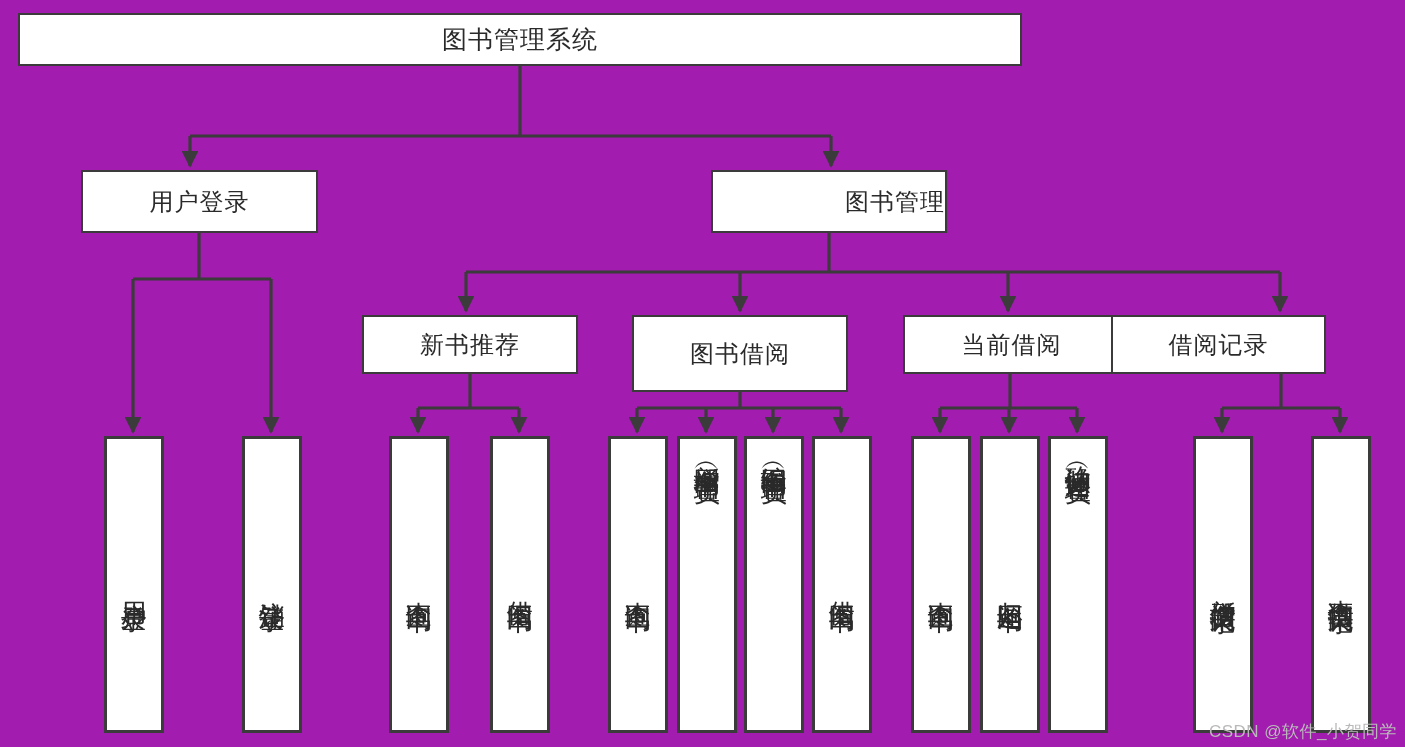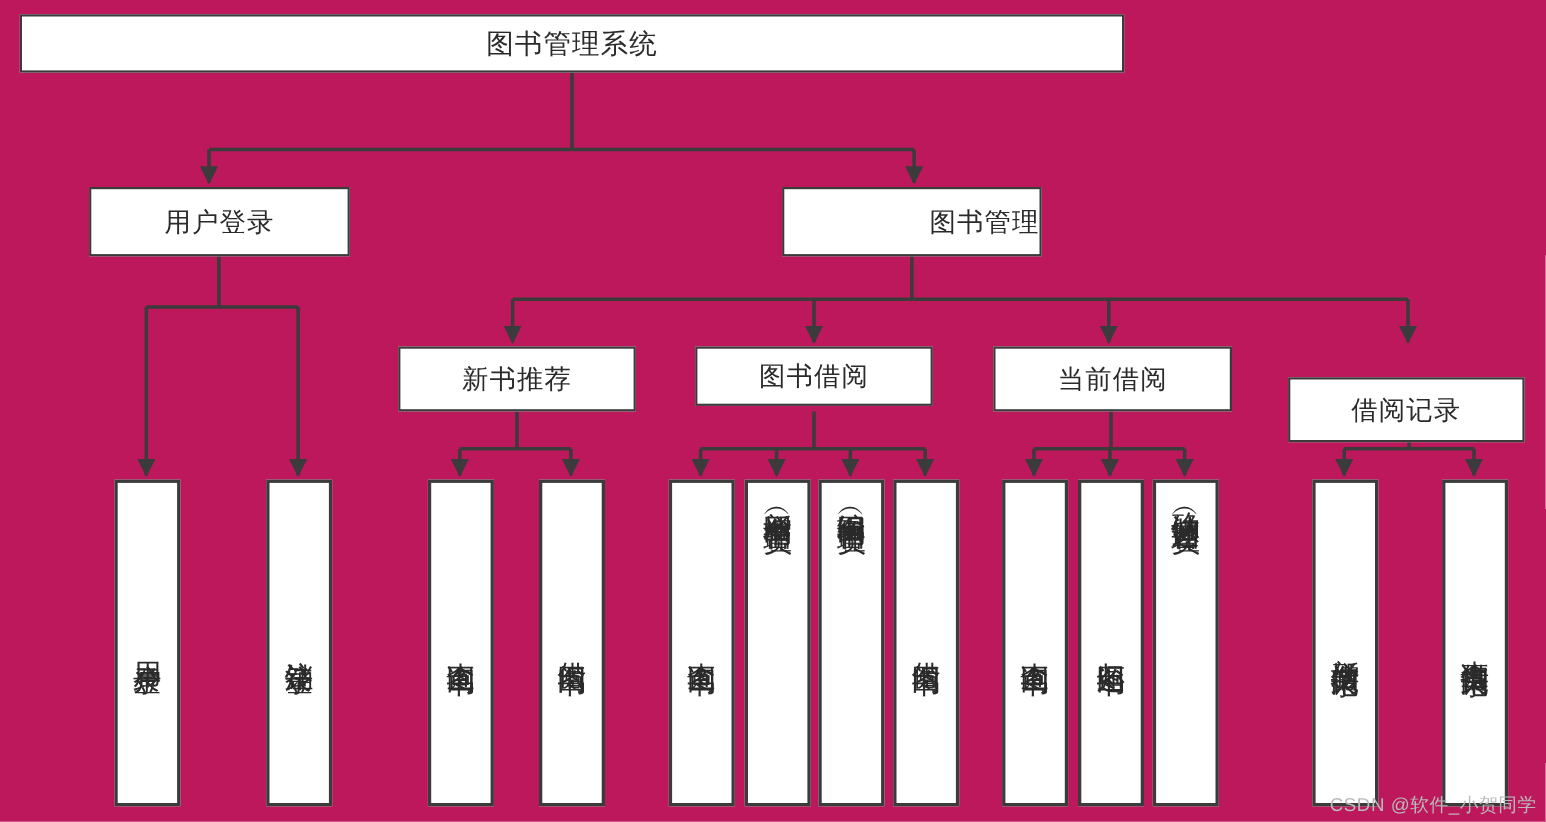--- a/index.html
+++ b/index.html
@@ -11,21 +11,21 @@
   body {
     width: 1405px;
     height: 747px;
     font-family: "Liberation Sans", "DejaVu Sans", sans-serif;
     overflow: hidden;
   }
   #diagram-root {
     position: relative;
     width: 1405px;
     height: 747px;
-    background: #be185d;
+    background: #a21caf;
   }
   svg.edges {
     position: absolute;
     left: 0;
     top: 0;
     width: 1405px;
     height: 747px;
     pointer-events: none;
   }
   .node {
@@ -138,27 +138,27 @@
   <div class="node horiz" style="left:81px; top:170px; width:237px; height:63px;">
     <span>用户登录</span>
   </div>
   <div class="node horiz" style="left:711px; top:170px; width:236px; height:63px;justify-content:flex-end;">
     <span>图书管理</span>
   </div>
 
   <div class="node horiz" style="left:362px; top:315px; width:216px; height:59px;text-align:right;">
     <span>新书推荐</span>
   </div>
-  <div class="node horiz" style="left:632px; top:315px; width:216px; height:54px;">
+  <div class="node horiz" style="left:632px; top:315px; width:216px; height:77px;">
     <span>图书借阅</span>
   </div>
   <div class="node horiz" style="left:903px; top:315px; width:217px; height:59px;justify-content:center;">
     <span>当前借阅</span>
   </div>
-  <div class="node horiz" style="left:1171px; top:315px; width:215px; height:59px;margin-top:28px;">
+  <div class="node horiz" style="left:1111px; top:315px; width:215px; height:59px;">
     <span>借阅记录</span>
   </div>
 
   <div class="node vert" style="left:104px; top:436px; width:60px; height:297px;">
     <span class="vtext">用户登录</span>
   </div>
   <div class="node vert" style="left:242px; top:436px; width:60px; height:297px;">
     <span class="vtext">注销登录</span>
   </div>
 

